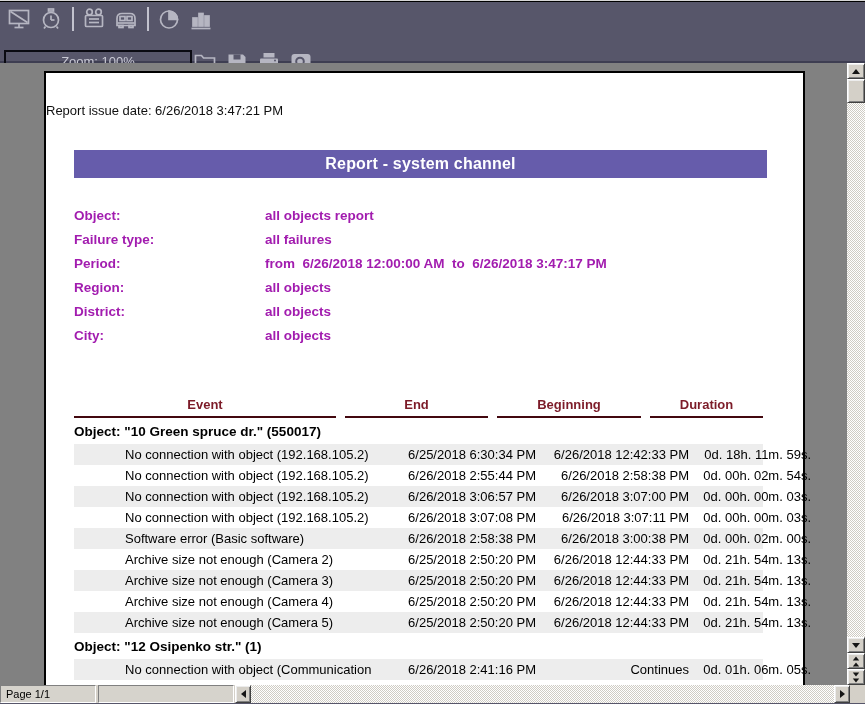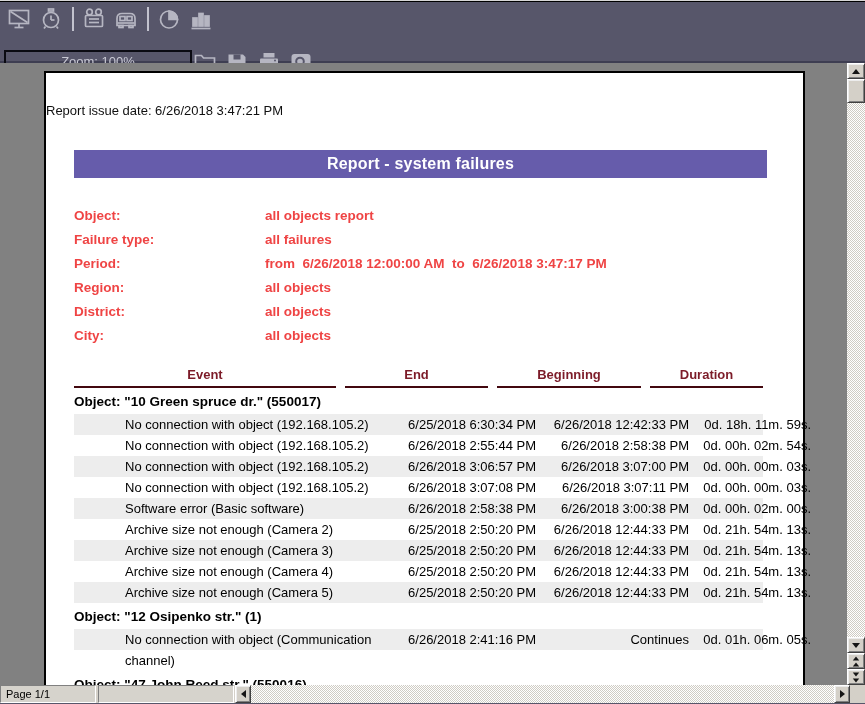--- a/index.html
+++ b/index.html
@@ -27,27 +27,27 @@
   .preview { position:relative; flex:1; background:#818181; overflow:hidden; }
   .page {
     position:absolute; left:44px; top:8px; width:761px; height:660px;
     background:#fff; border:2px solid #000;
   }
   .issue-date { margin-top:30px; padding-right:40px; text-align:left; font-size:13px; color:#101010; }
   .banner {
     margin:32px 0 0 28px; width:693px; height:28px; background:#665cab;
     color:#fff; font-weight:bold; font-size:16px; text-align:center; line-height:28px; letter-spacing:.2px;
   }
-  .fields { margin:25px 0 0 28px; font-weight:bold; color:#ef4444; font-size:13.5px; }
+  .fields { margin:25px 0 0 28px; font-weight:bold; color:#a21caf; font-size:13.5px; }
   .frow { display:grid; grid-template-columns:191px 1fr; height:24px; align-items:center; }
   .fval { white-space:pre; }
   .rtable { margin:20px 0 0 28px; width:689px; }
   .thead, .trow { display:grid; grid-template-columns:262px 143px 144px 113px; column-gap:9px; }
   .thead { color:#7c1b28; font-weight:bold; font-size:13px; }
-  .hcell { text-align:center; border-bottom:2px solid #43080f; padding-bottom:4px; }
+  .hcell { text-align:center; border-bottom:2px solid #43080f; padding-bottom:4px;margin-top:30px; }
   .sec-h { font-weight:bold; font-size:13.5px; color:#000; margin:6px 0 4px; line-height:16px; }
   .trow { font-size:13px; line-height:21px; color:#000;padding-left:48px; }
   .trow.stripe { background:linear-gradient(#ededed 0 21px, #ffffff 21px); }
   .c-ev { padding-left:3px; } .c-beg,.c-end,.c-dur { text-align:right; }
   
   .dither { background:repeating-conic-gradient(#ffffff 0% 25%, #cfccc4 0% 50%) 0 0 / 2px 2px; }
   .vscroll { width:18px; display:flex; flex-direction:column; }
   .hscroll { flex:1; display:flex; }
   .sbtn {
     background:#d4d0c8; border:1px solid; border-color:#ffffff #404040 #404040 #ffffff;
@@ -166,21 +166,21 @@
         </svg>
       </div>
     </div>
   </div>
 
   <div class="main">
     <div class="preview">
       <div class="page">
         <div class="issue-date">Report issue date: 6/26/2018 3:47:21 PM</div>
         <div class="banner">
-          <span>Report - system failures</span>
+          <span>Report - system channel</span>
         </div>
         <div class="fields">
             <div class="frow">
               <div class="flab">Object:</div>
               <div class="fval">all objects report</div>
             </div>
             <div class="frow">
               <div class="flab">Failure type:</div>
               <div class="fval">all failures</div>
             </div>

